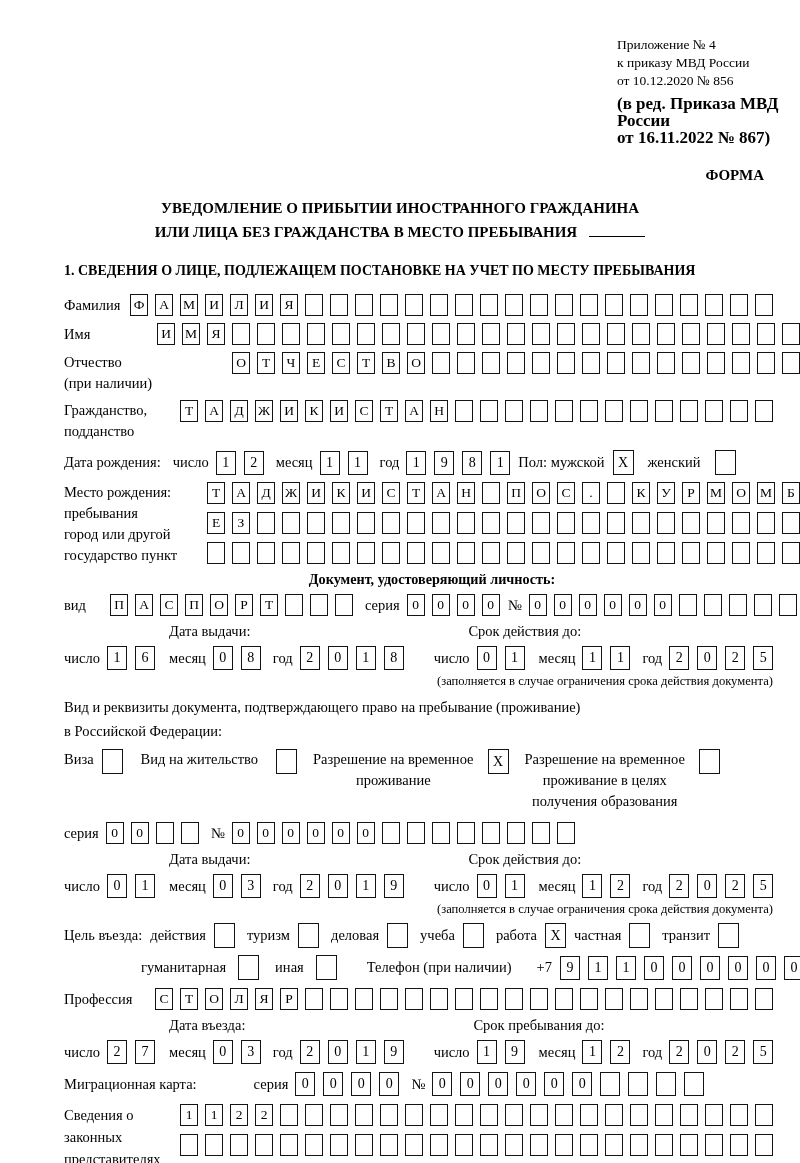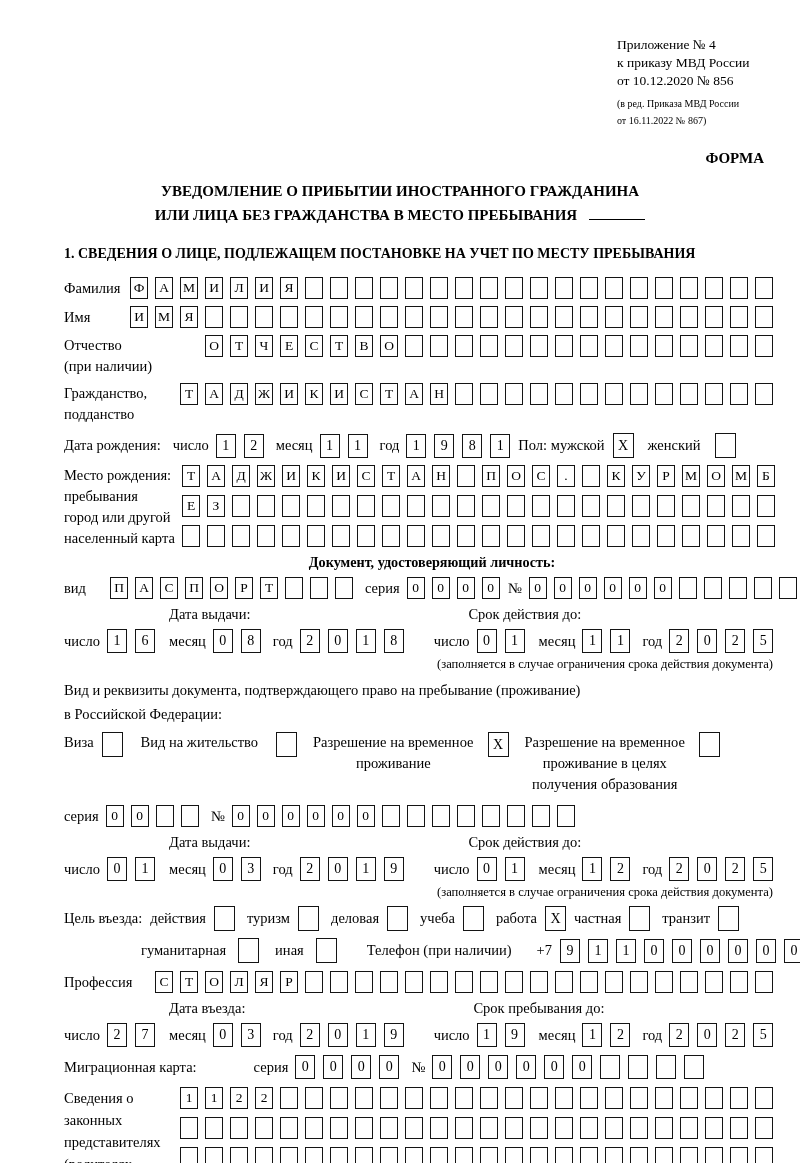--- a/index.html
+++ b/index.html
@@ -4,21 +4,21 @@
 <style>
   html,body { margin:0; padding:0; background:#ffffff; }
   .page {
     width:800px; height:1163px; position:relative; overflow:hidden;
     background:#ffffff; color:#000;
     font-family:"Liberation Serif","DejaVu Serif",serif;
     font-size:14.5px;
   }
   
   .appendix { padding-top:36px; margin-left:617px; font-size:13.5px; line-height:18px; }
-  .appendix .amend { font-size:10px; line-height:17px; }
+  .appendix .amend { font-size:17px; line-height:17px;font-weight:bold; }
   .appendix .amend.first { margin-top:5px; }
   .forma { margin:21px 36px 0 0; text-align:right; font-weight:bold; font-size:15px; }
   .title { margin-top:12px; text-align:center; font-weight:bold; font-size:15px; line-height:24px; }
   .blankline { display:inline-block; width:56px; border-bottom:1.6px solid #000; height:13px; margin-left:12px; }
   .section { margin:19px 0 0 64px; font-weight:bold; font-size:14px; }
 
   .body { margin:15px 0 0 64px; }
 
   .frow { display:flex; align-items:center; }
   .fstart { align-items:flex-start; }
@@ -34,21 +34,21 @@
     font-size:13.5px; font-family:"Liberation Serif","DejaVu Serif",serif;
   }
   .dates { gap:8px; }
   .dates .cell { width:20px; height:24px; font-size:14px; }
   .cbx {
     box-sizing:border-box; flex:none;
     width:21px; height:25px; border:1.9px solid #141414;
     display:flex; align-items:center; justify-content:center; font-size:14px;
   }
   .dlabel { flex:none; margin-right:7px; }
-  .mt6 { margin-top:6px; } .mt7 { margin-top:7px; } .mt8 { margin-top:8px; } .mt10 { margin-top:10px; }
+  .mt6 { margin-top:6px; } .mt7 { margin-top:7px;justify-content:space-between; } .mt8 { margin-top:8px; } .mt10 { margin-top:10px; }
   .gap8 { margin-left:8px; } .gap12 { margin-left:12px; } .gap14 { margin-left:14px; } .gap16 { margin-left:16px; } .gap18 { margin-left:18px; } .gap25 { margin-left:25px; } .gap30 { margin-left:30px; }
   .docheader { text-align:center; font-weight:bold; margin-top:5px; font-size:14.2px; }
   .dhead { display:flex; margin-top:7px; }
   .note { text-align:right; margin-right:27px; font-size:12.6px; margin-top:4px; }
   .ctrlabel { text-align:center; line-height:21px; flex:none; }
   .rowgap { margin-bottom:8px; }
 </style>
 </head>
 <body>
 
@@ -225,21 +225,21 @@
       <span class="cbx gap8">X</span>
       <span class="lbl gap14">женский</span>
       <span class="cbx gap14"></span>
     </div>
 
     <div class="frow fstart mt7">
       <span class="lblcol w118">
         <div>Место рождения:</div>
         <div>пребывания</div>
         <div>город или другой</div>
-        <div>населенный карта</div>
+        <div>государство пункт</div>
       </span>
       <span>
         <div class="cells rowgap">
             <span class="cell">Т</span>
             <span class="cell">А</span>
             <span class="cell">Д</span>
             <span class="cell">Ж</span>
             <span class="cell">И</span>
             <span class="cell">К</span>
             <span class="cell">И</span>

